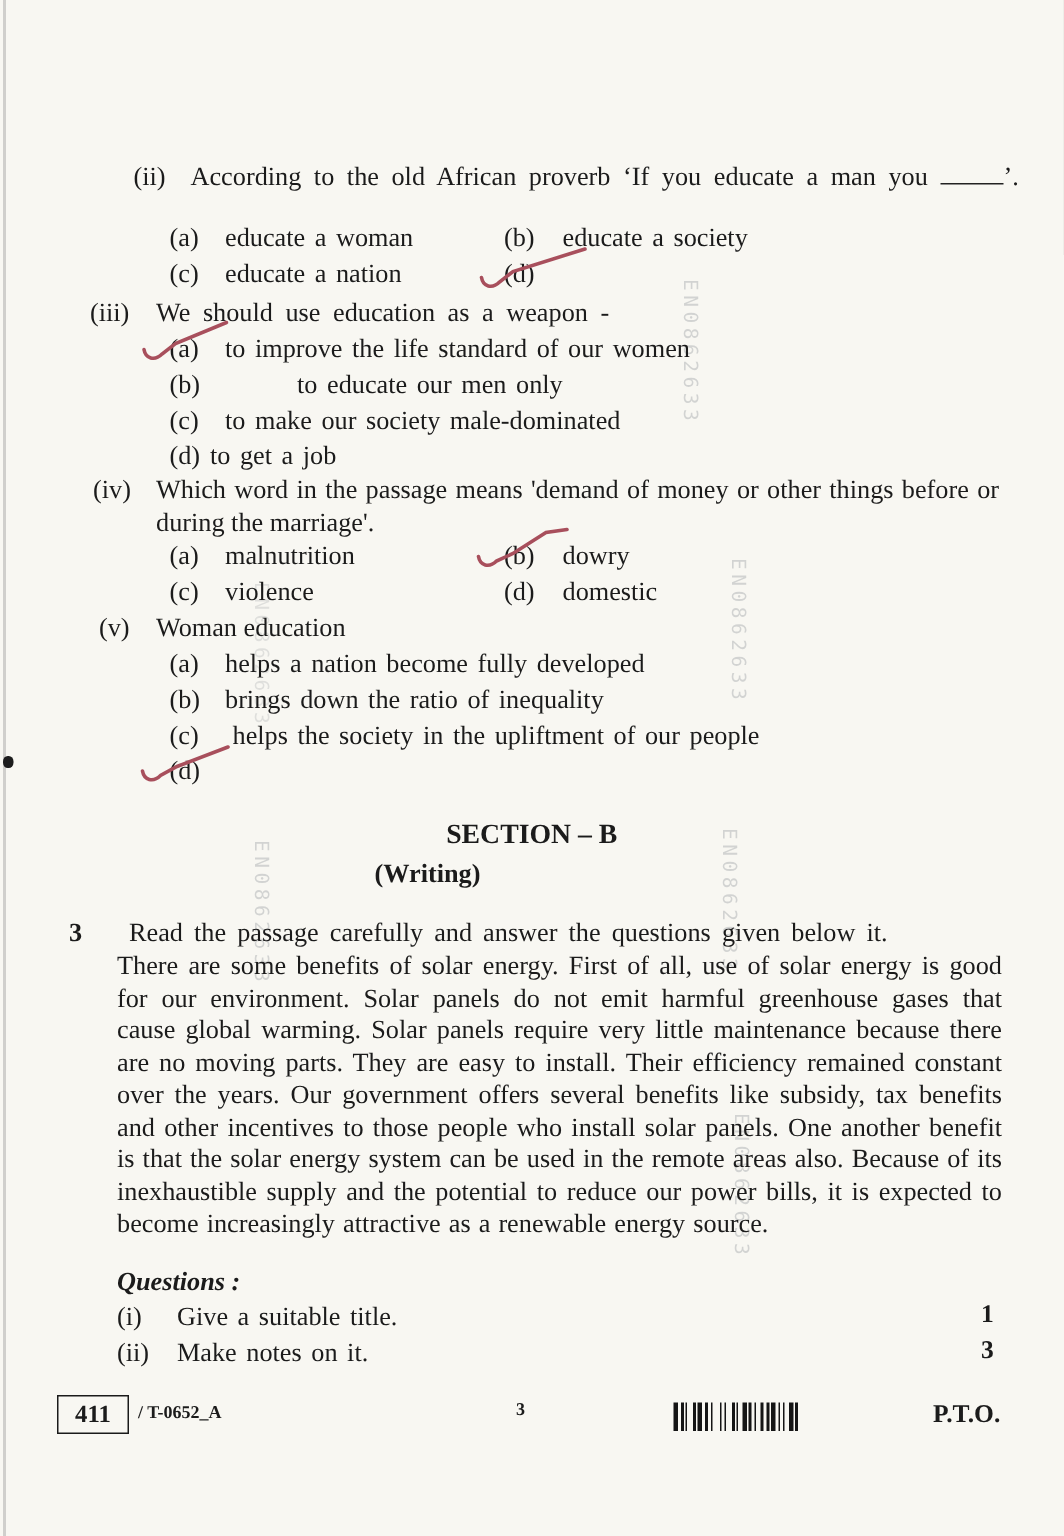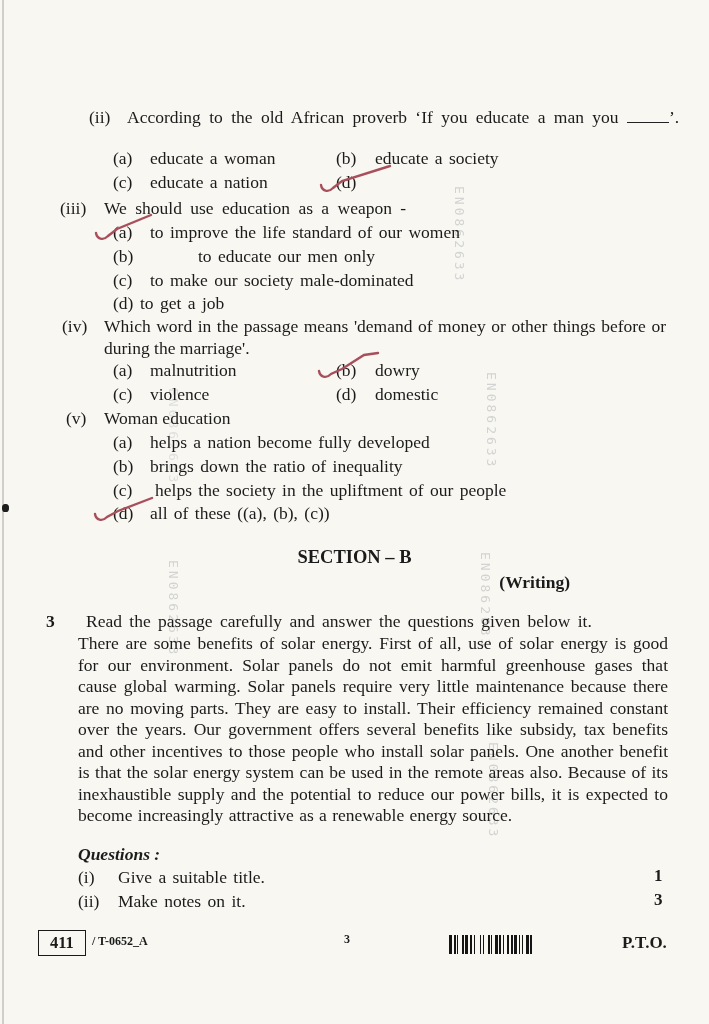--- a/index.html
+++ b/index.html
@@ -125,25 +125,24 @@
   </div>
   <div class="abs" style="top:479px;left:0;width:709px;height:22px;">
     <span class="opt-label" style="left:113px;">(c)</span>
     <span class="opt-text" style="left:155px;">helps the society in the upliftment of our people</span>
   </div>
   <div class="abs" style="top:502px;left:0;width:709px;height:22px;">
     <span class="opt-label" style="left:113px;">(d)</span>
     <svg class="check" style="left:92px;top:-10px;" width="66" height="32" viewBox="0 0 66 32">
         <path d="M3,22 C4,28 10,30 15,25 L26,19 60,6" stroke="#a84f5c"></path>
       </svg>
-    <span class="opt-text" style="left:150px;">all of these ((a), (b), (c))</span>
   </div>
 
   <div class="abs t b" style="left:0;top:546px;width:709px;text-align:center;white-space:normal;font-size:18.5px;">SECTION – B</div>
-  <div class="abs t b" style="left:0;top:571px;width:570px;text-align:right;white-space:normal;font-size:17.5px;">(Writing)</div>
+  <div class="abs t b" style="left:0;top:571px;width:570px;text-align:center;white-space:normal;font-size:17.5px;">(Writing)</div>
 
   <div class="abs t b" style="left:46px;top:610px;">3</div>
   <div class="abs t" style="left:78px;top:610px;word-spacing:3px;margin-left:8px;">Read the passage carefully and answer the questions given below it.</div>
   <div class="abs t just" style="left:78px;top:633px;width:590px;line-height:21.5px;word-spacing:1px;">There are some benefits of solar energy. First of all, use of solar energy is good for our environment. Solar panels do not emit harmful greenhouse gases that cause global warming. Solar panels require very little maintenance because there are no moving parts. They are easy to install. Their efficiency remained constant over the years. Our government offers several benefits like subsidy, tax benefits and other incentives to those people who install solar panels. One another benefit is that the solar energy system can be used in the remote areas also. Because of its inexhaustible supply and the potential to reduce our power bills, it is expected to become increasingly attractive as a renewable energy source.</div>
 
   <div class="abs t bi" style="left:78px;top:843px;">Questions :</div>
 
   <div class="abs" style="top:866px;left:0;width:709px;height:22px;">
     <span class="opt-label" style="left:78px;">(i)</span>
     <span class="opt-text" style="left:118px;">Give a suitable title.</span>

